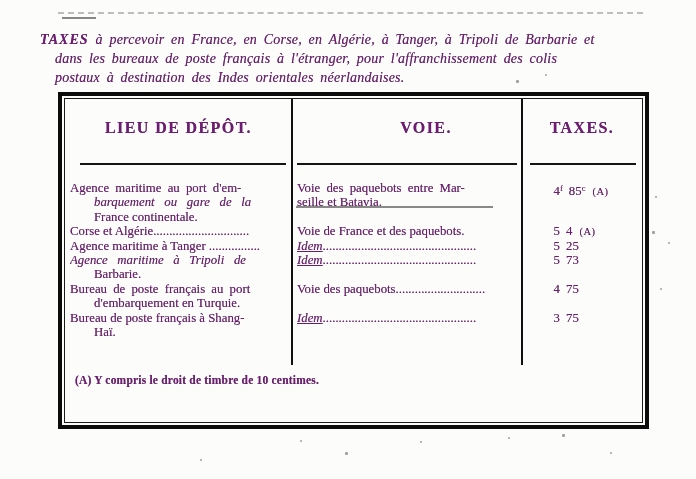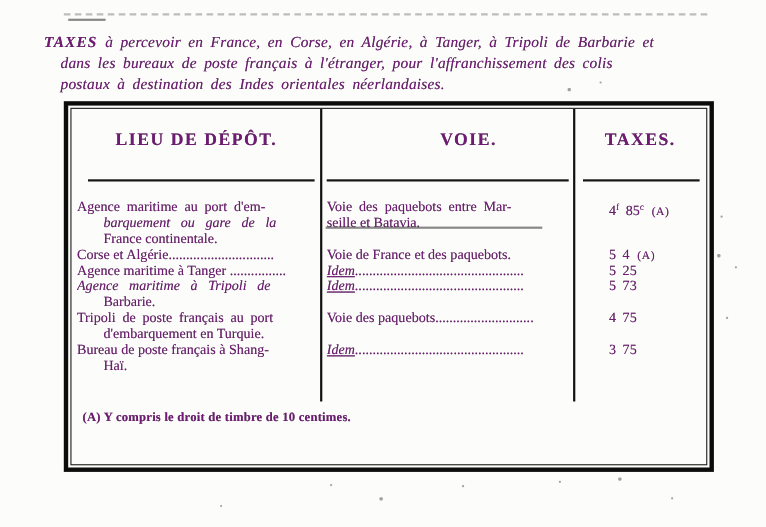--- a/index.html
+++ b/index.html
@@ -108,21 +108,21 @@
       <div class="vdiv" style="left:456px;"></div>
 
       <div class="colblock" style="left:5px;width:220px;">
         <div class="ln ws1">Agence maritime au port d'em-</div>
         <div class="ln ind ws2">barquement ou gare de la</div>
         <div class="ln ind">France continentale.</div>
         <div class="ln">Corse et Algérie..............................</div>
         <div class="ln">Agence maritime à Tanger ................</div>
         <div class="ln ws2">Agence maritime à Tripoli de</div>
         <div class="ln ind">Barbarie.</div>
-        <div class="ln ws1">Tripoli de poste français au port</div>
+        <div class="ln ws1">Bureau de poste français au port</div>
         <div class="ln ind">d'embarquement en Turquie.</div>
         <div class="ln">Bureau de poste français à Shang-</div>
         <div class="ln ind">Haï.</div>
       </div>
 
       <div class="colblock" style="left:232px;width:218px;">
         <div class="ln ws1">Voie des paquebots entre Mar-</div>
         <div class="ln">seille et Batavia.</div>
         <div class="ln"></div>
         <div class="ln">Voie de France et des paquebots.</div>

